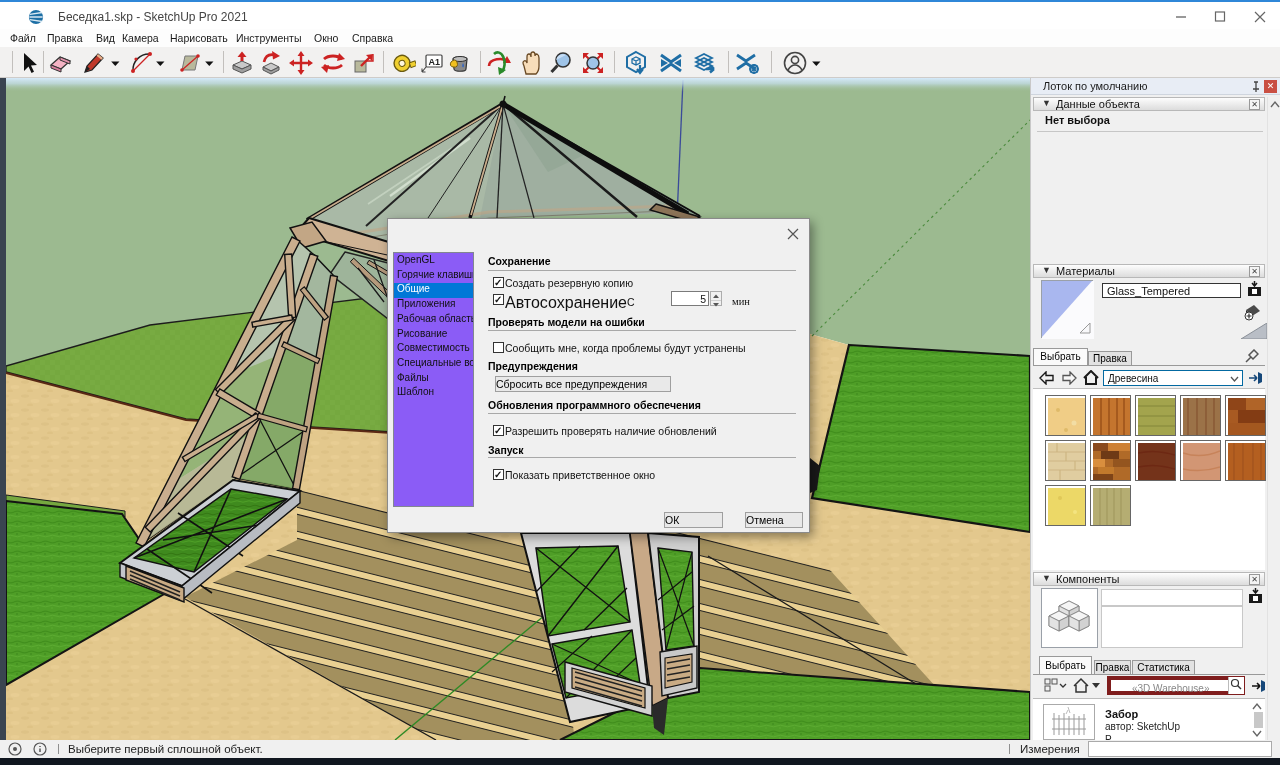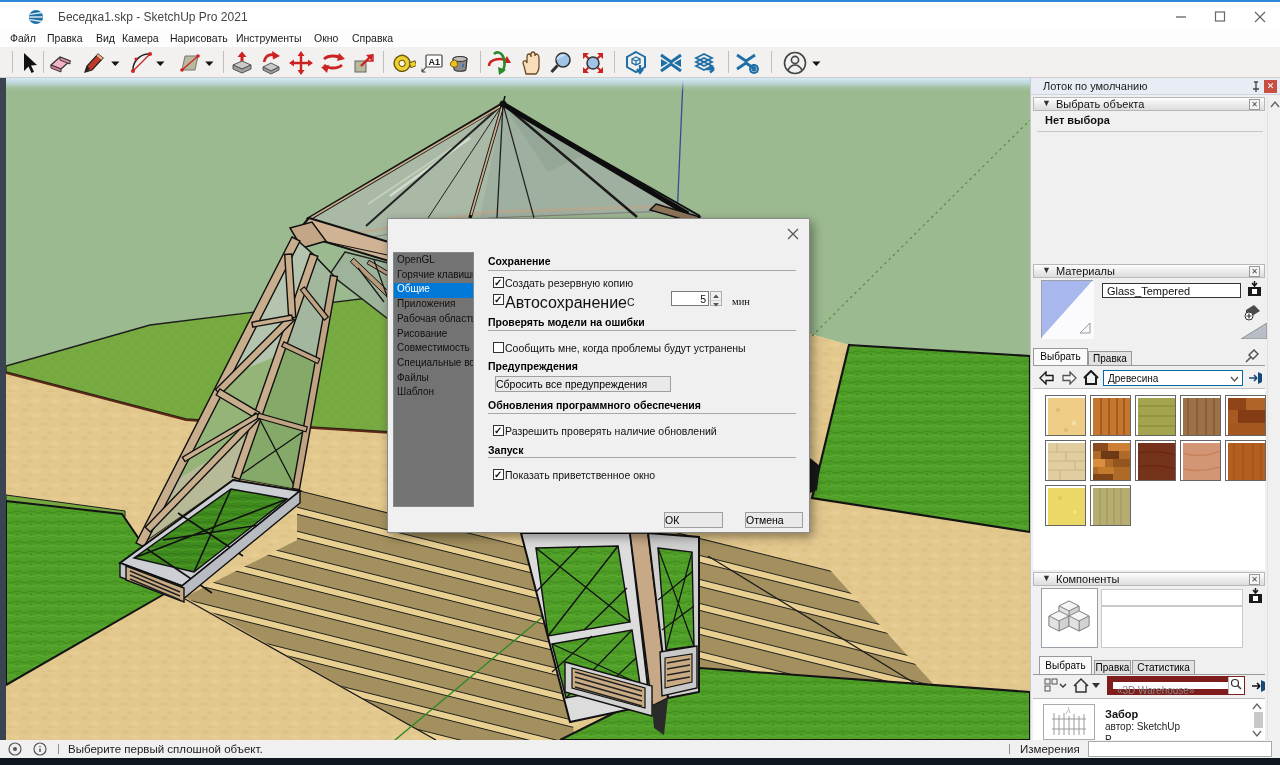--- a/index.html
+++ b/index.html
@@ -427,21 +427,21 @@
   <div id="rpanel" class="abs">
 <div class="abs" style="left:0;top:0;width:250px;height:17px;background:#e8edf5;border-bottom:1px solid #cfd5de;">
         <span style="position:absolute;left:12px;top:2px;font-size:11px;color:#1a1a1a;">Лоток по умолчанию</span>
         <svg style="position:absolute;left:219px;top:3px;" width="12" height="12" viewBox="0 0 12 12">
           <path d="M6 1 L6 8 M3 8 L9 8 M6 8 L6 11 M4 1 L8 1" stroke="#444" stroke-width="1.3" fill="none"></path>
         </svg>
         <span style="position:absolute;left:233px;top:2px;width:13px;height:13px;background:#c94f43;color:#fff;font-size:9px;text-align:center;line-height:13px;">✕</span>
       </div>
 <div class="abs" style="left:2px;top:19px;width:232px;height:14px;background:linear-gradient(#fdfdfd,#dcdcdc);border:1px solid #b8b8b8;">
         <span style="position:absolute;left:8px;top:0px;font-size:9px;color:#333;">▼</span>
-        <span style="position:absolute;left:22px;top:0px;font-size:11px;color:#111;">Выбрать объекта</span>
+        <span style="position:absolute;left:22px;top:0px;font-size:11px;color:#111;">Данные объекта</span>
         <span style="position:absolute;right:4px;top:1px;width:11px;height:11px;border:1px solid #999;background:#f4f4f4;font-size:8px;text-align:center;line-height:10px;color:#444;">✕</span>
       </div>
 <div class="abs" style="left:14px;top:36px;font-size:11px;font-weight:bold;color:#111;text-align:center;">Нет выбора</div>
 <div class="abs" style="left:6px;top:53px;width:226px;height:1px;background:#c6c6c6;"></div>
 <div class="abs" style="left:236px;top:19px;width:14px;height:644px;background:#f0f0f0;border-left:1px solid #e2e2e2;">
         <svg style="position:absolute;left:2px;top:3px;" width="10" height="10" viewBox="0 0 10 10">
           <path d="M1 7 L5 2 L9 7" stroke="#666" stroke-width="1.4" fill="none"></path>
         </svg>
       </div>
 <div class="abs" style="left:2px;top:186px;width:232px;height:14px;background:linear-gradient(#fdfdfd,#dcdcdc);border:1px solid #b8b8b8;">
@@ -612,21 +612,21 @@
 <svg class="abs" style="left:13px;top:600px;" width="26" height="16" viewBox="0 0 26 16">
         <rect x="1" y="1" width="5" height="5" fill="none" stroke="#555"></rect>
         <rect x="8" y="1" width="5" height="5" fill="none" stroke="#555"></rect>
         <rect x="1" y="8" width="5" height="5" fill="none" stroke="#555"></rect>
         <path d="M16 6 L19 9 L22 6" stroke="#333" stroke-width="1.3" fill="none"></path>
       </svg>
 <svg class="abs" style="left:41px;top:599px;" width="30" height="17" viewBox="0 0 30 17">
         <path d="M2 9 L9 2 L16 9 M4 8 L4 15 L14 15 L14 8" stroke="#333" stroke-width="1.5" fill="none"></path>
         <path d="M20 6 L24 11 L28 6" fill="#333"></path>
       </svg>
-<div class="abs" style="left:76px;top:598px;width:138px;height:19px;background:#fff;border:6px solid #7f1d1d;font-size:10px;padding:3px 4px;color:#888;">«3D Warehouse»</div>
+<div class="abs" style="left:76px;top:598px;width:138px;height:19px;background:#fff;border:4px solid #7f1d1d;font-size:10px;padding:3px 21px;color:#888;">«3D Warehouse»</div>
 <div class="abs" style="left:197px;top:599px;width:16px;height:17px;background:#fff;border-left:1px solid #bbb;"><svg width="14" height="14" viewBox="0 0 14 14">
           <circle cx="6" cy="6" r="3.5" fill="none" stroke="#333" stroke-width="1.2"></circle>
           <line x1="8.5" y1="8.5" x2="12" y2="12" stroke="#333" stroke-width="1.4"></line>
         </svg></div>
 <svg class="abs" style="left:219px;top:600px;" width="16" height="16" viewBox="0 0 16 16">
         <path d="M2 8 L10 8 M10 8 L7 5 M10 8 L7 11" stroke="#111" stroke-width="1.6" fill="none"></path>
         <path d="M11 2 L11 14 L15 12 L15 4 Z" fill="#16487a"></path>
       </svg>
 <div class="abs" style="left:2px;top:620px;width:232px;height:42px;background:#fff;border-top:1px solid #bbb;"></div>
       <div class="abs" style="left:223px;top:634px;width:9px;height:16px;background:#c8c8c8;"></div>
@@ -642,21 +642,21 @@
         <path d="M2 7 L6 2 L10 7" stroke="#666" stroke-width="1.4" fill="none"></path>
       </svg>
 <svg class="abs" style="left:220px;top:650px;" width="12" height="10" viewBox="0 0 12 10">
         <path d="M2 3 L6 8 L10 3" stroke="#666" stroke-width="1.4" fill="none"></path>
       </svg>
   </div>
   <div id="dlg" class="abs">
 <svg class="abs" style="left:398px;top:8px;" width="14" height="14" viewBox="0 0 14 14">
         <path d="M2 2 L12 12 M12 2 L2 12" stroke="#555" stroke-width="1.2"></path>
       </svg>
-<div class="abs" style="left:5px;top:33px;width:81px;height:255px;background:#737373;border:1px solid #828790;overflow:hidden;">
+<div class="abs" style="left:5px;top:33px;width:81px;height:255px;background:#8b5cf6;border:1px solid #828790;overflow:hidden;">
         <div style="position:absolute;left:0;top:1.0px;width:200px;height:14.7px;font-size:10px;padding-left:3px;white-space:nowrap;color:#111;">OpenGL</div>
         <div style="position:absolute;left:0;top:15.7px;width:200px;height:14.7px;font-size:10px;padding-left:3px;white-space:nowrap;color:#111;">Горячие клавиши</div>
         <div style="position:absolute;left:0;top:30.4px;width:200px;height:14.7px;font-size:10px;padding-left:3px;white-space:nowrap;background:#0078d7;color:#fff;">Общие</div>
         <div style="position:absolute;left:0;top:45.1px;width:200px;height:14.7px;font-size:10px;padding-left:3px;white-space:nowrap;color:#111;">Приложения</div>
         <div style="position:absolute;left:0;top:59.8px;width:200px;height:14.7px;font-size:10px;padding-left:3px;white-space:nowrap;color:#111;">Рабочая область</div>
         <div style="position:absolute;left:0;top:74.5px;width:200px;height:14.7px;font-size:10px;padding-left:3px;white-space:nowrap;color:#111;">Рисование</div>
         <div style="position:absolute;left:0;top:89.2px;width:200px;height:14.7px;font-size:10px;padding-left:3px;white-space:nowrap;color:#111;">Совместимость</div>
         <div style="position:absolute;left:0;top:103.9px;width:200px;height:14.7px;font-size:10px;padding-left:3px;white-space:nowrap;color:#111;">Специальные возможности</div>
         <div style="position:absolute;left:0;top:118.6px;width:200px;height:14.7px;font-size:10px;padding-left:3px;white-space:nowrap;color:#111;">Файлы</div>
         <div style="position:absolute;left:0;top:133.3px;width:200px;height:14.7px;font-size:10px;padding-left:3px;white-space:nowrap;color:#111;">Шаблон</div>

